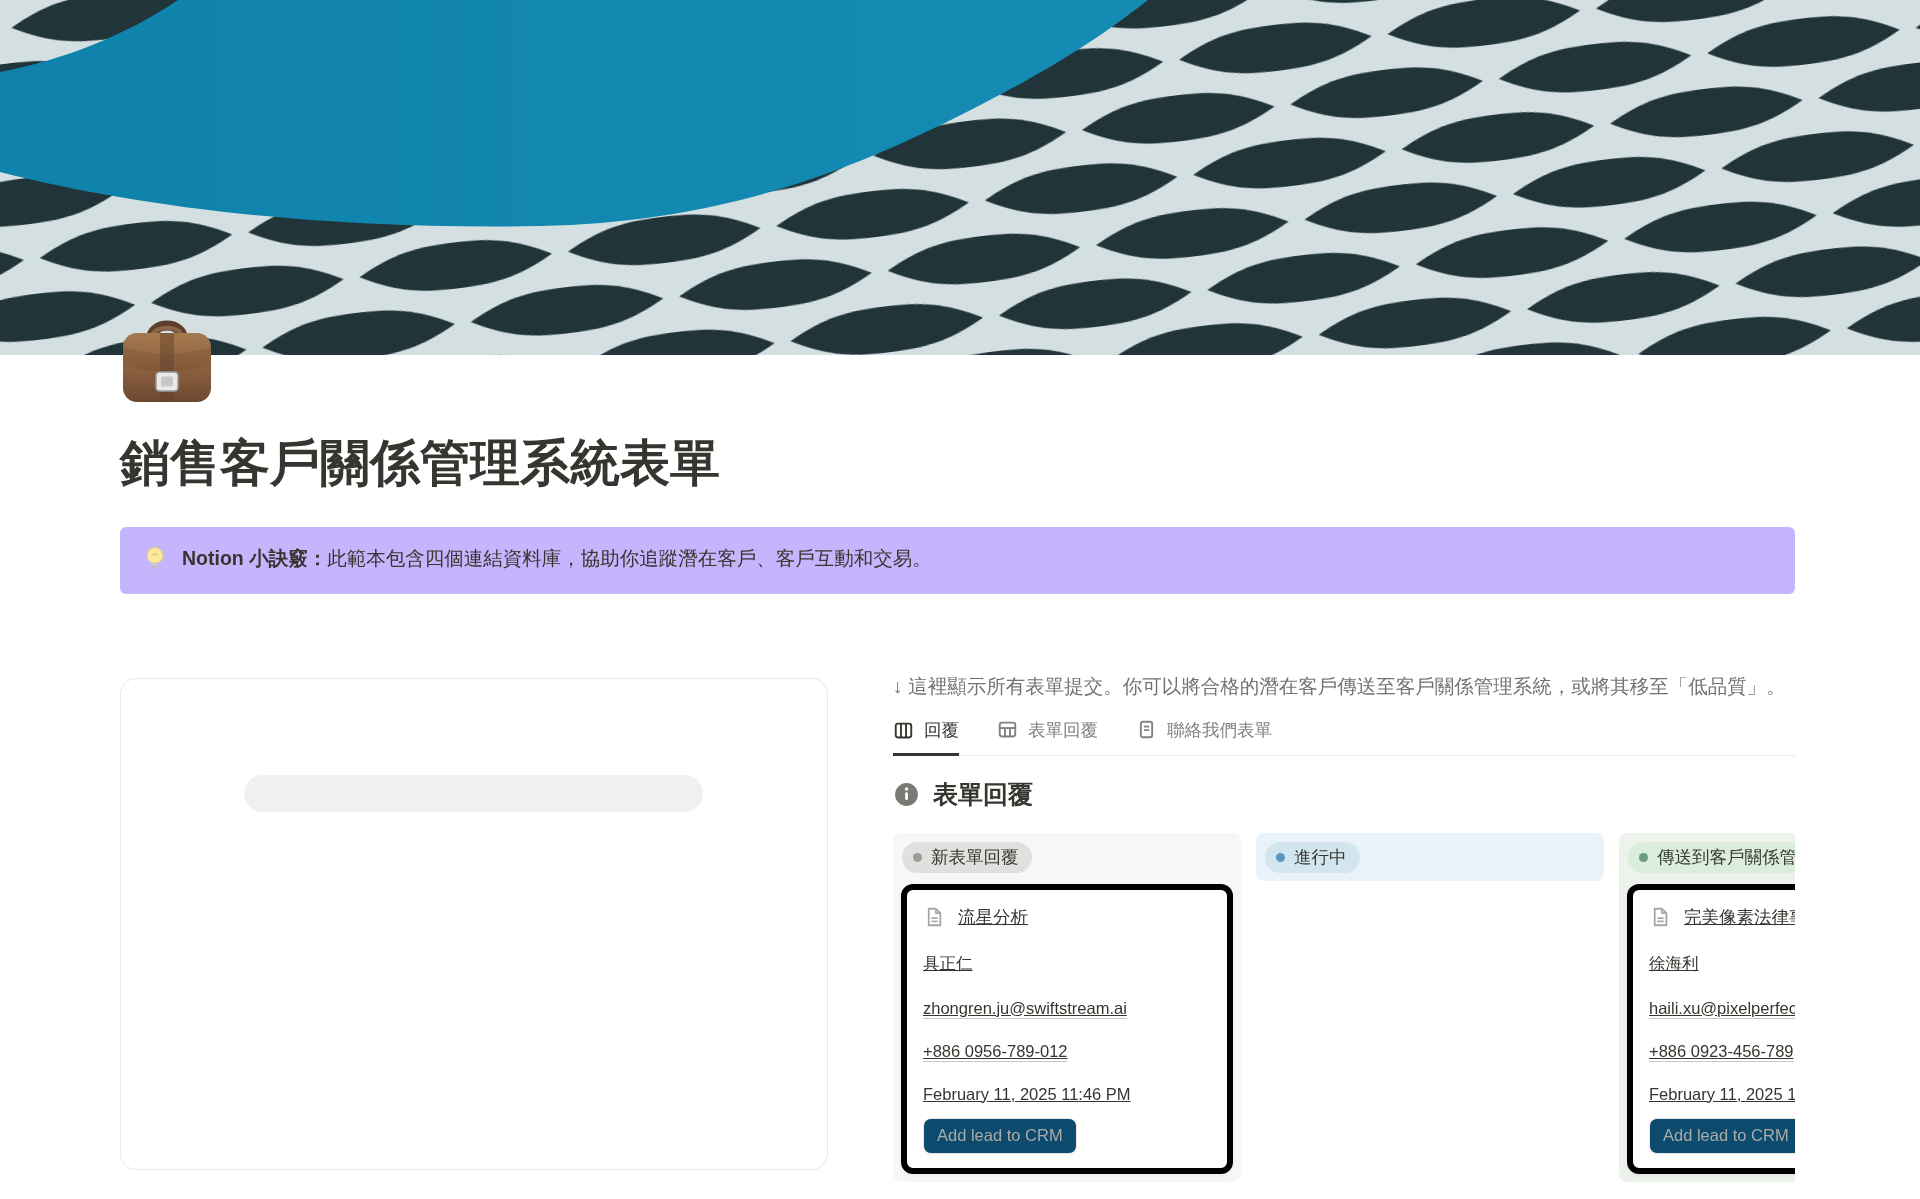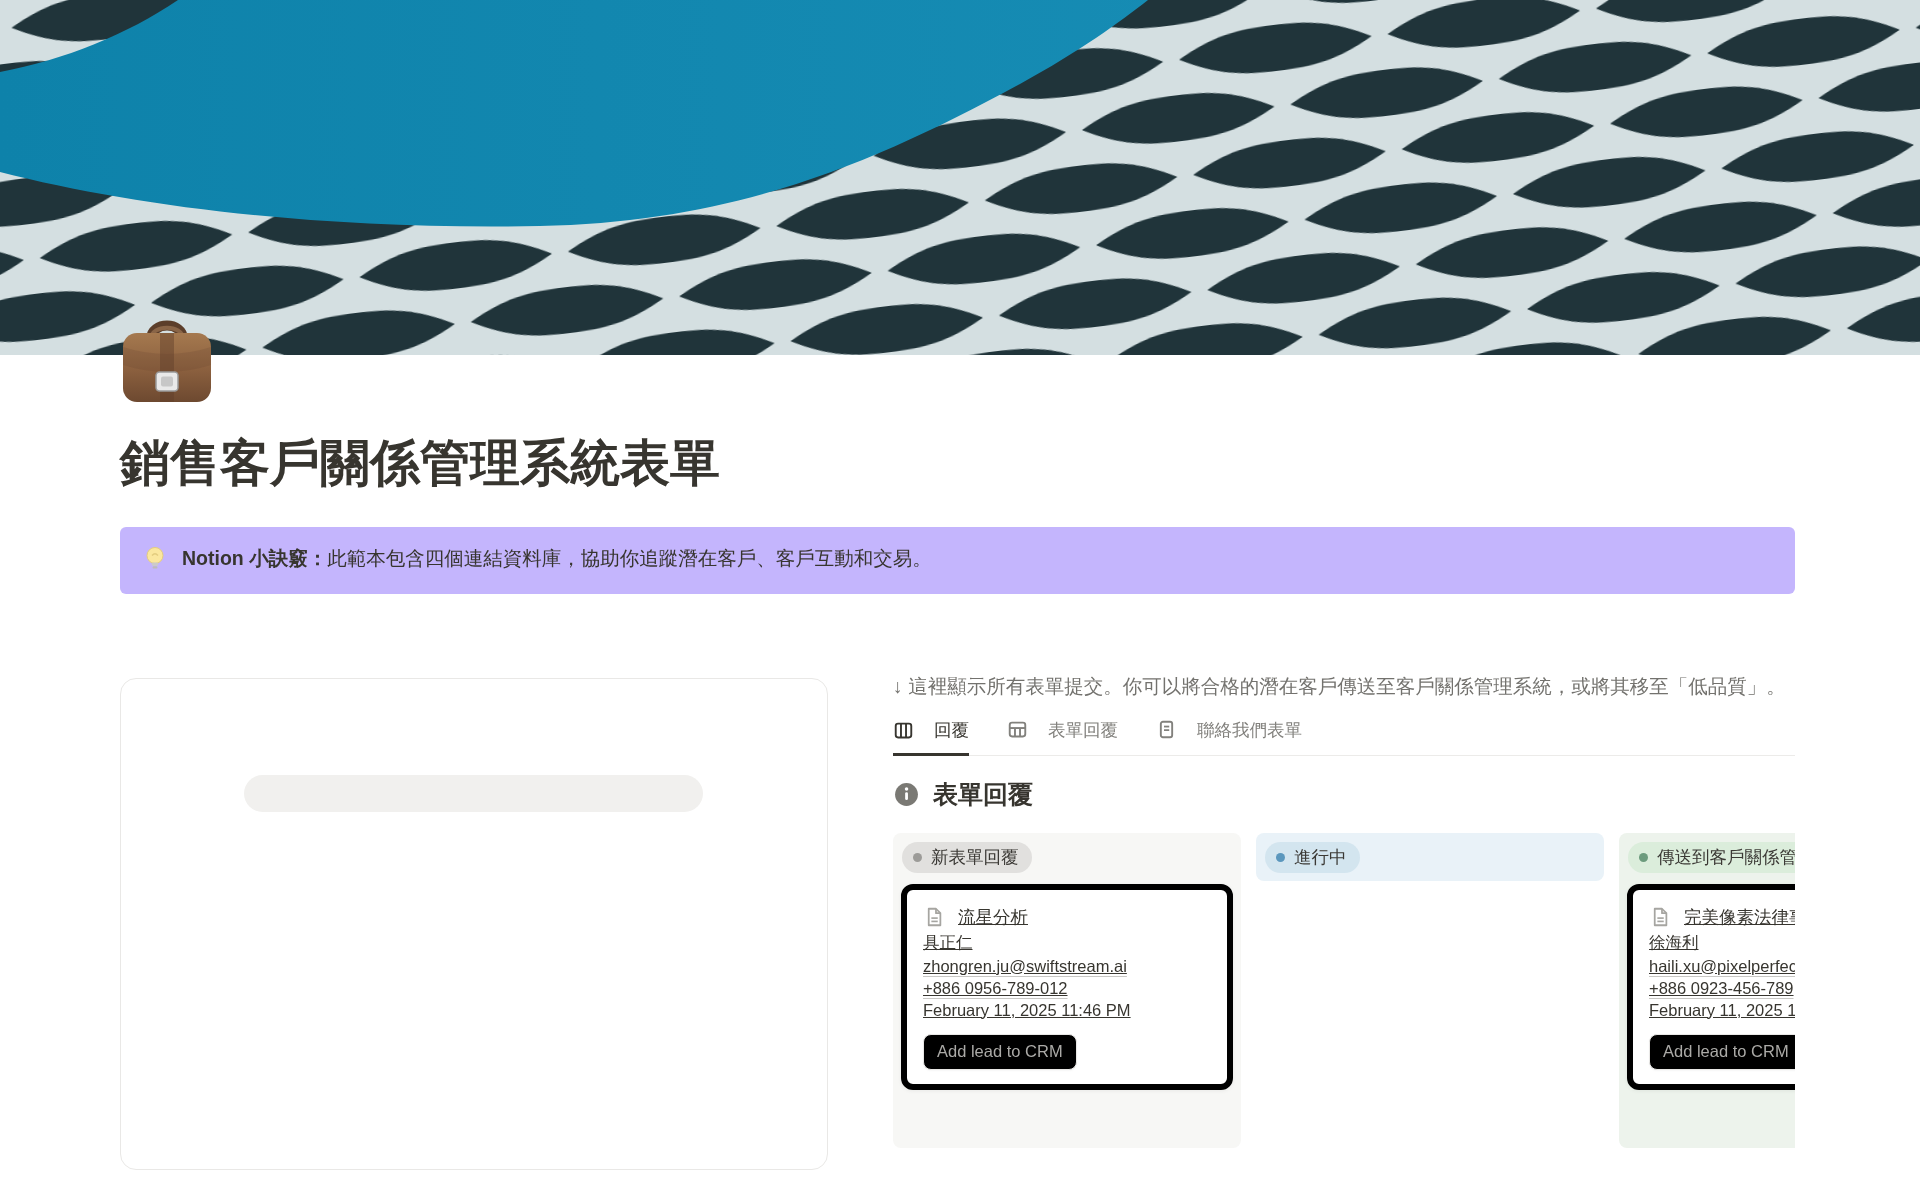--- a/index.html
+++ b/index.html
@@ -35,21 +35,21 @@
   .intro { font-size:19.5px; line-height:28px; color:#73726e; }
 
   
   .form-box { margin-top:6px; height:492px; background:#fff;
     border:1px solid #e9e8e6; border-radius:16px; position:relative; }
   .form-skel { position:absolute; left:123px; top:96px; width:459px; height:37px;
     border-radius:19px; background:#f1f0ee; }
 
   
   .tabs { margin-top:18px; display:flex; gap:38px; border-bottom:1px solid #ecebe9; }
-  .tab { display:flex; align-items:center; gap:20px; font-size:17.5px;
+  .tab { display:flex; align-items:center; gap:10px; font-size:17.5px;
     color:#82817d; padding-bottom:13px; cursor:pointer; }
   .tab svg { display:block; }
   .tab.active { color:#37352f; padding-bottom:10px;
     border-bottom:3px solid #37352f; margin-bottom:-1px; }
 
   
   .sec { margin-top:22px; display:flex; align-items:center; gap:13px;
     font-size:25px; font-weight:700; }
 
   
@@ -68,25 +68,25 @@
   .dot { width:9px; height:9px; border-radius:50%; flex:none; }
   .dot-gray  { background:#9c9b98; }
   .dot-blue  { background:#5b97bd; }
   .dot-green { background:#6c9b7d; }
 
   .card { margin-top:11px; width:332px; background:#fff; border-radius:12px;
     border:6px solid #000000; box-shadow:0 1px 4px rgba(15,15,15,0.06);
     padding:15px 16px 14px; cursor:pointer; }
   .card-title { display:flex; align-items:center; gap:13px; font-size:17.5px;
     color:#37352f; white-space:nowrap; }
-  .cfield { margin-top:3px; font-size:16.5px; color:#37352f; white-space:nowrap; }
+  .cfield { margin-top:24px; font-size:16.5px; color:#37352f; white-space:nowrap; }
   .cfield.link { text-decoration:underline; text-decoration-color:#c8c7c4;
     text-underline-offset:4px; }
   .crm-btn { margin-top:14px; display:inline-flex; align-items:center; height:36px;
-    padding:0 13px; border:1px solid #e9e8e6; border-radius:8px; background:#000000;
+    padding:0 13px; border:1px solid #e9e8e6; border-radius:8px; background:#0c4a6e;
     color:#abaaa7; font-size:16.5px; box-shadow:0 1px 2px rgba(0,0,0,0.04);
     cursor:pointer; white-space:nowrap; }
 </style>
 </head>
 <body>
 
 <div class="cover">
   <svg viewBox="0 0 1920 355" preserveAspectRatio="none">
     <defs>
       <linearGradient id="sky" x1="0" y1="0" x2="1" y2="0">

